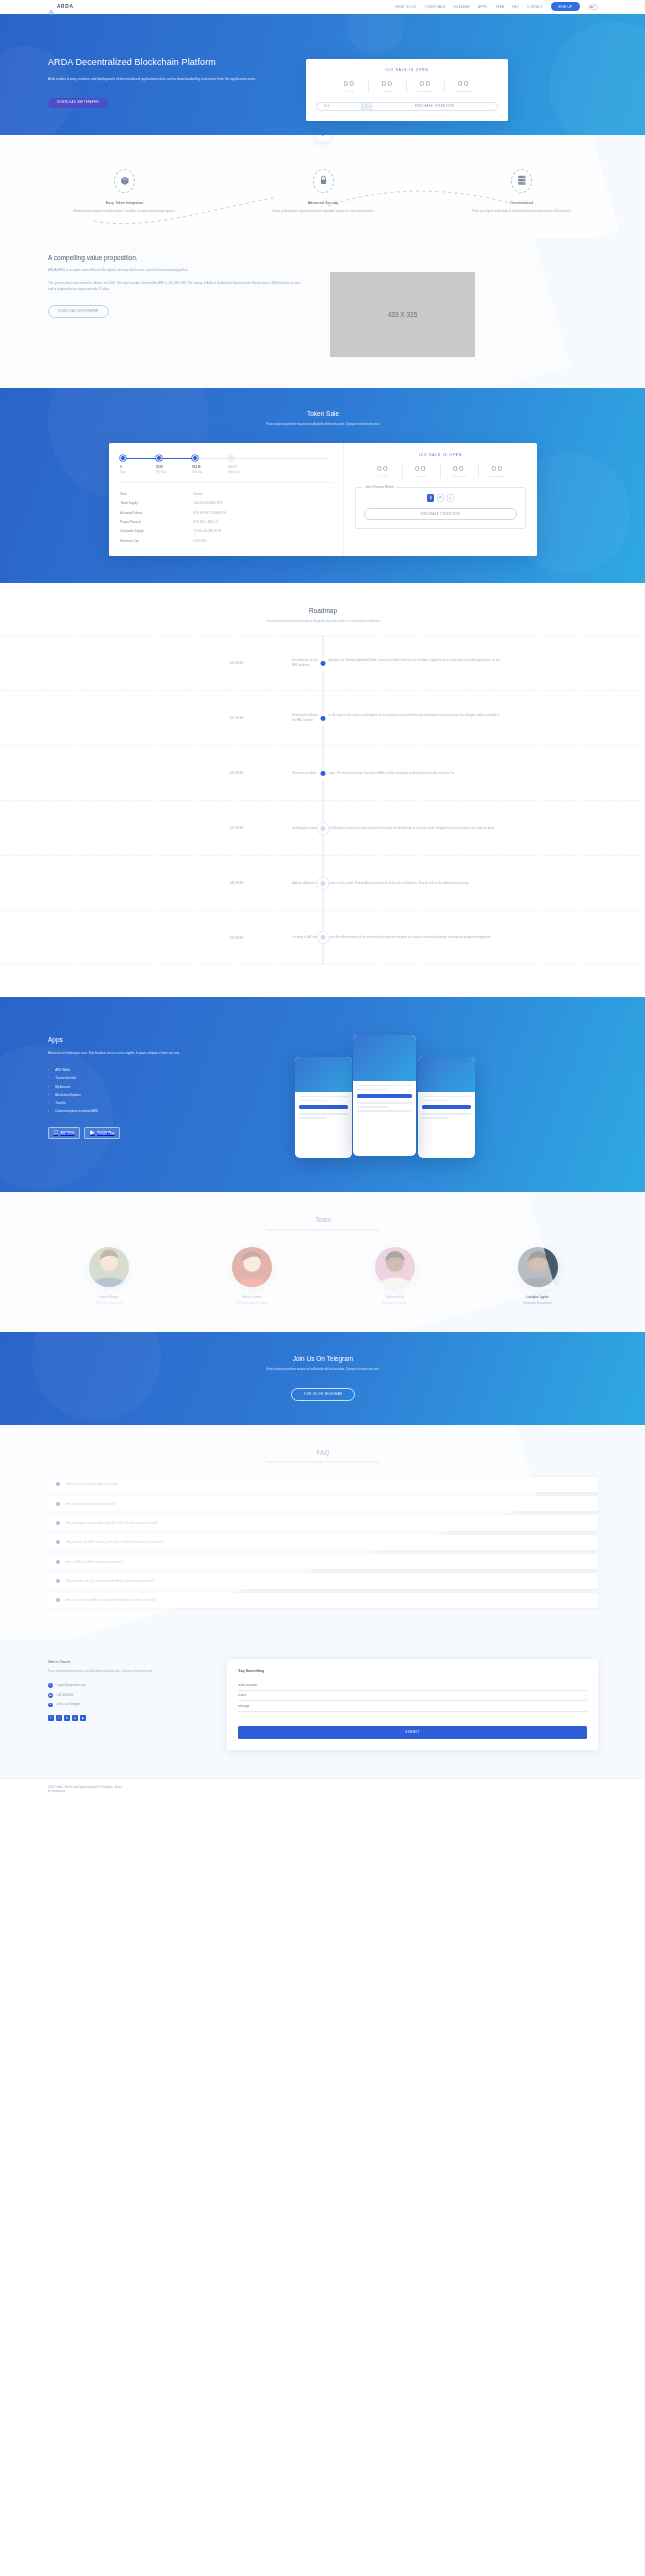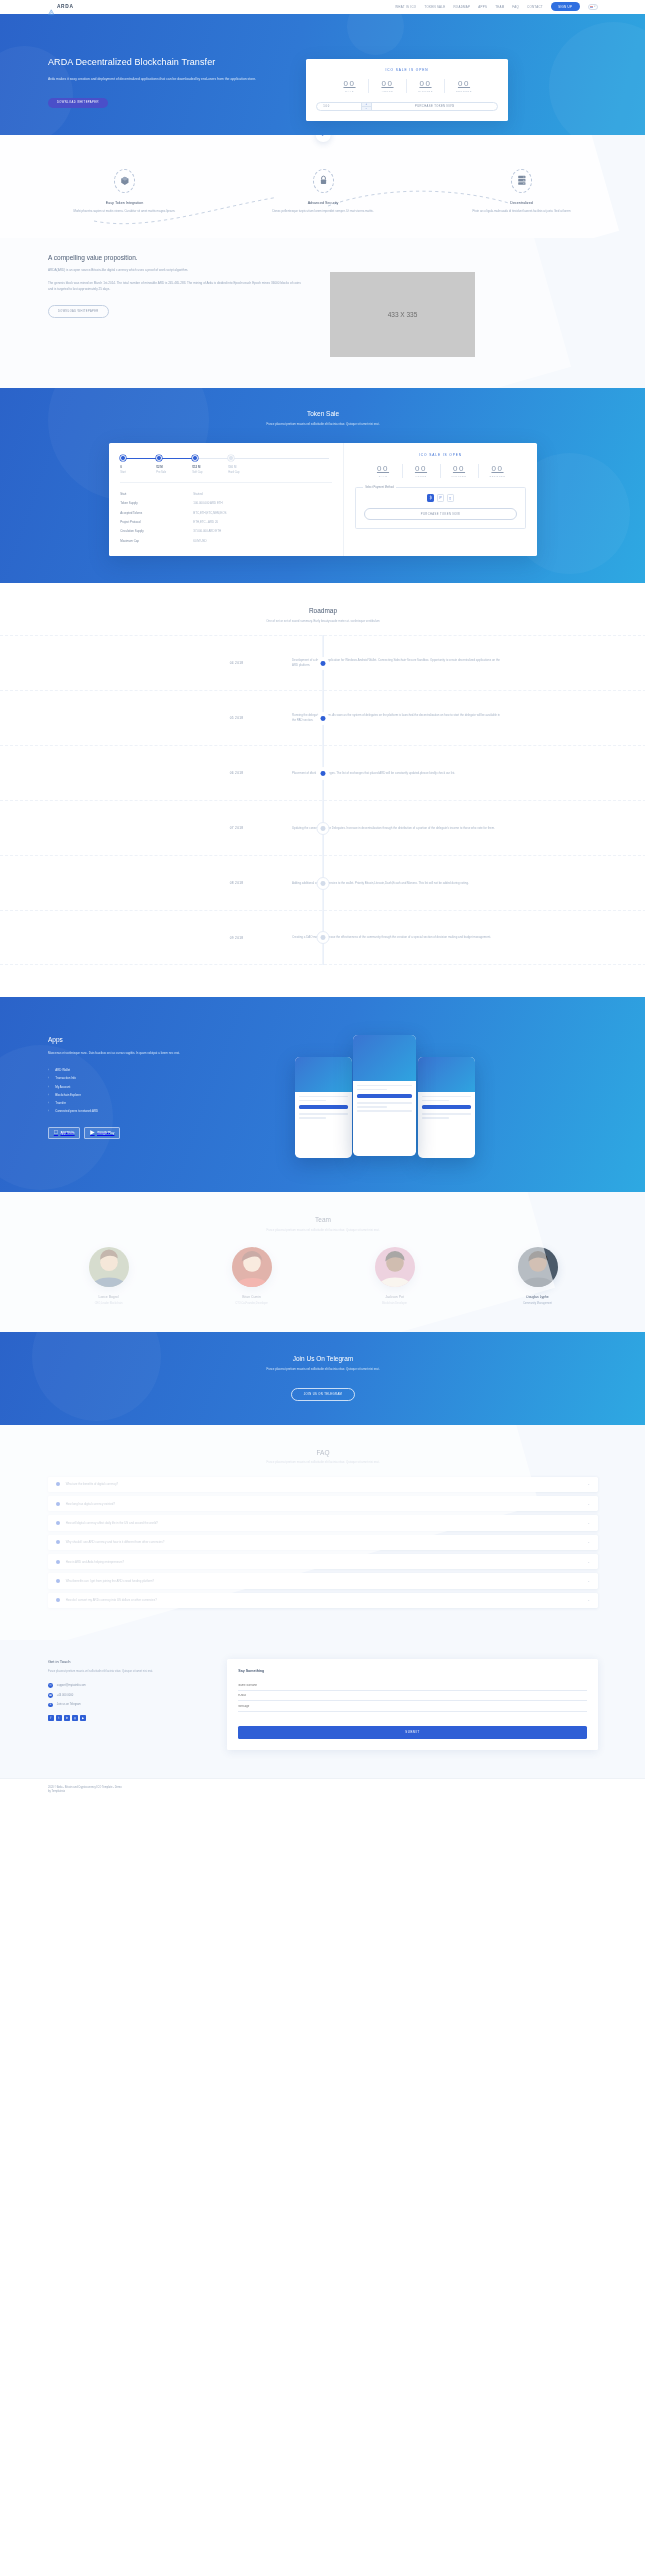--- a/index.html
+++ b/index.html
@@ -52,21 +52,21 @@
     padding:3.6px 9px; border-radius:8px; border:none;
   }
   .ico-card {
     width:202px; background:#fff; border-radius:1.6px; box-shadow:0 4.8px 18px rgba(20,50,100,.16);
     padding:9px 9.7px 9.7px; margin-top:3.2px;
   }
   .ico-head { text-align:center; font-size:3.2px; letter-spacing:0.9px; color:#3b6fd4; margin-bottom:7.3px; }
   .cd { display:flex; justify-content:center; gap:0; margin-bottom:9px; }
   .cd-cell { width:38px; text-align:center; border-right:0.4px solid #e6ecf5; }
   .cd-cell:last-child { border-right:none; }
-  .cd-num { font-size:8px; color:#8d9bb0; letter-spacing:1.6px; font-weight:300;text-decoration:underline; }
+  .cd-num { font-size:8px; color:#8d9bb0; letter-spacing:1.6px; font-weight:300; }
   .cd-lbl { font-size:2.4px; letter-spacing:0.6px; color:#b3bfd0; margin-top:1.6px; }
   .buyrow {
     display:flex; align-items:stretch; border:0.4px solid #d9e3f0; border-radius:7.3px;
     overflow:hidden; height:9.7px;
   }
   .buy-amt { flex:0 0 44px; display:flex; align-items:center; padding-left:6.5px; font-size:2.7px; letter-spacing:0.8px; color:#8b99ae; }
   .spin { width:11.3px; border-left:0.4px solid #d9e3f0; border-right:0.4px solid #d9e3f0; display:flex; flex-direction:column; }
   .spin div { flex:1; display:flex; align-items:center; justify-content:center; font-size:2.7px; color:#5f86d6; background:#eef3fb; }
   .spin div:first-child { border-bottom:0.4px solid #d9e3f0; }
   .buy-cta { flex:1; display:flex; align-items:center; justify-content:center; font-size:2.7px; letter-spacing:0.4px; color:#7f8da3; }
@@ -265,21 +265,21 @@
       </div>
     </div>
   </div>
 
   <div class="hero">
     <span class="bubble" style="width:97px;height:97px;left:-24px;top:32px;"></span>
     <span class="bubble" style="width:57px;height:57px;left:347px;top:-16px;"></span>
     <span class="bubble" style="width:129px;height:129px;right:-32px;top:8px;"></span>
     <div class="hero-inner">
       <div class="hero-left">
-        <div class="hero-title">ARDA Decentralized Blockchain Transfer</div>
+        <div class="hero-title">ARDA Decentralized Blockchain Platform</div>
         <div class="hero-sub">Arda makes it easy creation and deployment of decentralized applications.that can be downloaded by end-users from the application store.</div>
         <button class="btn-wp">DOWNLOAD WHITEPAPER</button>
       </div>
       <div class="ico-card">
         <div class="ico-head">ICO SALE IS OPEN</div>
         <div class="cd">
           <div class="cd-cell">
             <div class="cd-num">00</div>
             <div class="cd-lbl">DAYS</div>
           </div>

